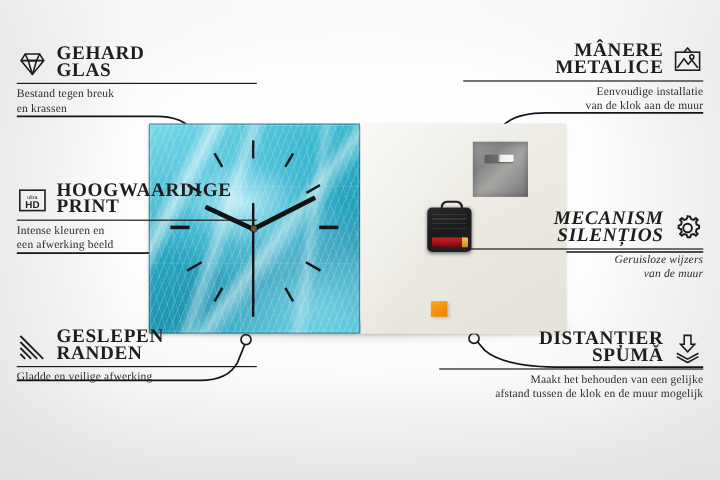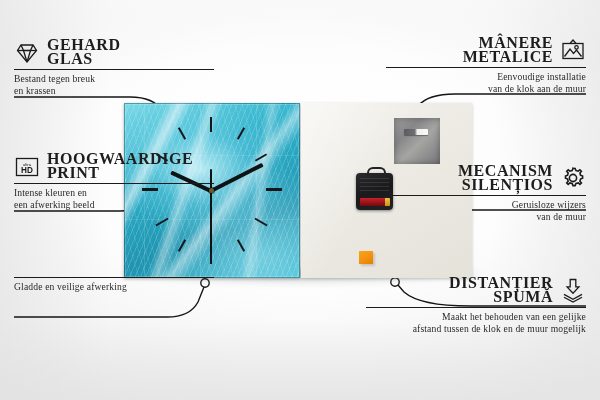--- a/index.html
+++ b/index.html
@@ -257,20 +257,36 @@
       </div>
     </div>
     <div class="rule"></div>
     <div class="desc">
       <div>Intense kleuren en</div>
       <div>een afwerking beeld</div>
     </div>
   </div>
 
   <div class="callout left" style="left:14px;top:274px;">
+    <div class="head">
+      <span class="icon">
+        <svg viewBox="0 0 26 26">
+            <g stroke="#1b1b1b" stroke-width="1.5" fill="none">
+          <path d="M3 4 L22 23"></path>
+              <path d="M3 9 L17 23"></path>
+              <path d="M3 14 L12 23"></path>
+              <path d="M3 19 L7 23"></path>
+        </g>
+          </svg>
+      </span>
+      <div>
+        <div class="title">GESLEPEN</div>
+        <div class="title">RANDEN</div>
+      </div>
+    </div>
     <div class="rule"></div>
     <div class="desc">
       <div>Gladde en veilige afwerking</div>
       <div></div>
     </div>
   </div>
 
   <div class="callout right" style="left:386px;top:36px;">
     <div class="head">
       <div>
@@ -288,21 +304,21 @@
           </svg>
       </span>
     </div>
     <div class="rule"></div>
     <div class="desc">
       <div>Eenvoudige installatie</div>
       <div>van de klok aan de muur</div>
     </div>
   </div>
 
-  <div class="callout right" style="left:386px;top:164px;">
+  <div class="callout right" style="left:386px;top:176px;font-style:italic;">
     <div class="head">
       <div>
         <div class="title">MECANISM</div>
         <div class="title">SILENȚIOS</div>
       </div>
       <span class="icon">
         <svg viewBox="0 0 26 26">
             <g fill="none" stroke="#1b1b1b" stroke-width="1.6">
           <path d="M13 3.2 l2.1 .35 .9 2.1 2.2 .55 1.7-1.45 1.5 1.5 -1.45 1.7 .55 2.2 2.1 .9 .0 2.1 -2.1 .9 -.55 2.2 1.45 1.7 -1.5 1.5 -1.7-1.45 -2.2 .55 -.9 2.1 -2.1 0 -.9-2.1 -2.2-.55 -1.7 1.45 -1.5-1.5 1.45-1.7 -.55-2.2 -2.1-.9 0-2.1 2.1-.9 .55-2.2 -1.45-1.7 1.5-1.5 1.7 1.45 2.2-.55 .9-2.1 z"></path>
           <circle cx="13" cy="13" r="3.6"></circle>

